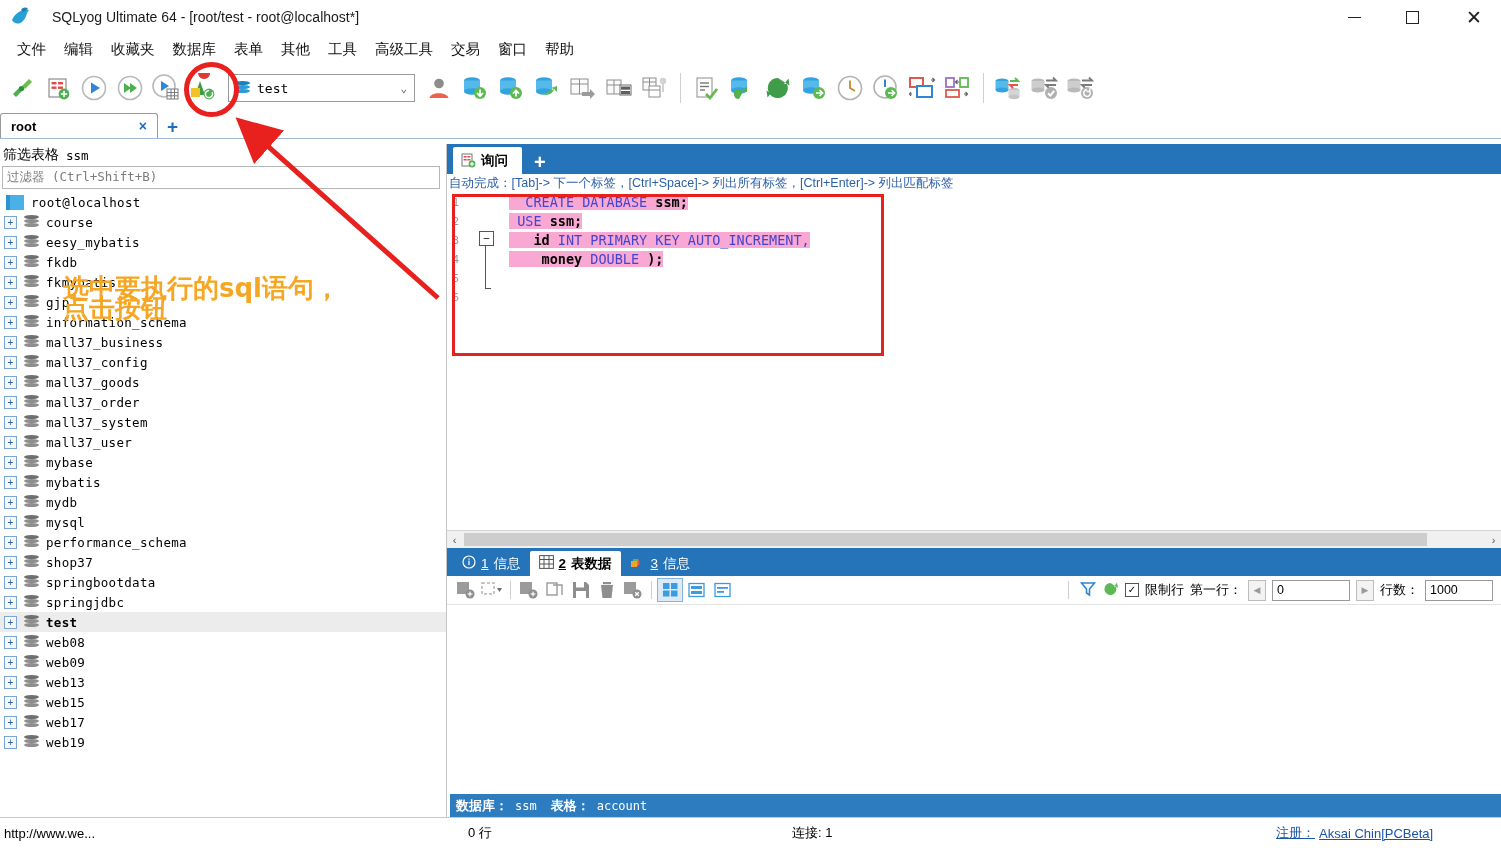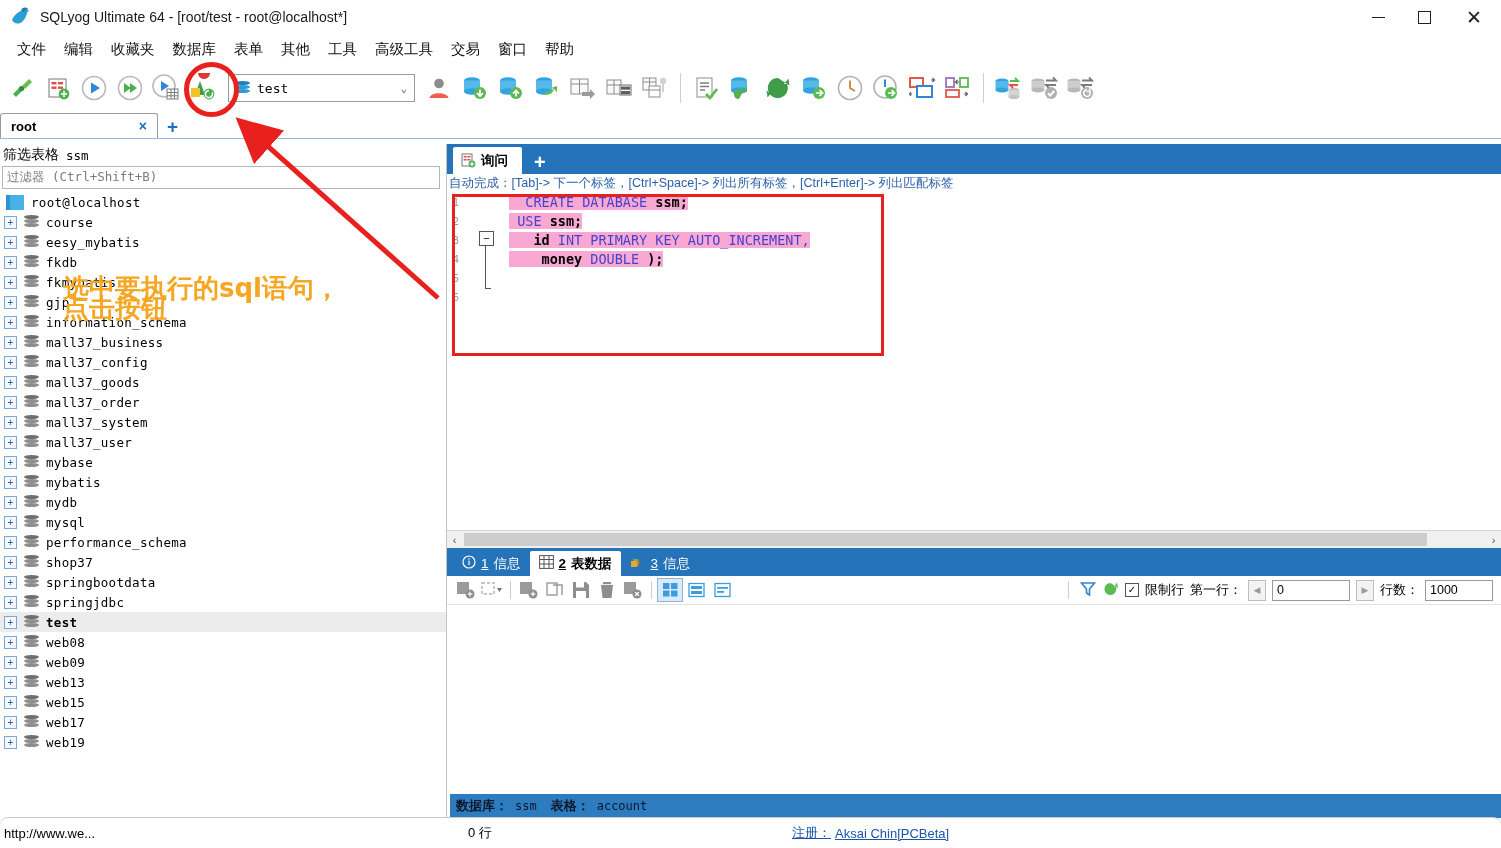--- a/index.html
+++ b/index.html
@@ -6,21 +6,21 @@
   body{
     width:1501px;height:848px;overflow:hidden;
     background:#ffffff;
     font-family:"Liberation Sans",sans-serif;
     font-size:13px;color:#000;
     -webkit-font-smoothing:antialiased;
   }
   .app{position:relative;width:1501px;height:848px;}
 
   
-  .titlebar{height:34px;display:flex;align-items:center;background:#fff;}
+  .titlebar{height:34px;display:flex;align-items:center;background:#fff;gap:12px;}
   .tb-icon{width:26px;height:26px;margin-left:8px;margin-right:6px;position:relative;flex:0 0 auto;}
   .tb-title{font-size:14px;color:#1a1a1a;white-space:nowrap;}
   .tb-spacer{flex:1 1 auto;}
   .win-btn{width:46px;height:34px;display:flex;align-items:center;justify-content:center;font-size:15px;color:#222;}
   .win-btn.close{width:54px;font-size:19px;font-weight:300;}
   .win-btn .bar{width:13px;height:1px;background:#222;}
   .win-btn .sq{width:11px;height:11px;border:1px solid #222;}
 
   
   .menubar{height:30px;display:flex;align-items:center;padding-left:8px;background:#fff;}
@@ -126,27 +126,27 @@
   .rtab u{text-decoration:underline;}
   .res-toolbar{height:28px;display:flex;align-items:center;padding-left:6px;background:#fff;border-bottom:1px solid #e2e2e2;}
   .rbtn{width:26px;height:24px;display:flex;align-items:center;justify-content:center;flex:0 0 auto;}
   .rbtn.on{background:#dceaf7;border:1px solid #8ab4dd;box-sizing:border-box;}
   .rsep{width:1px;height:18px;background:#cfcfcf;margin:0 5px;flex:0 0 auto;}
   .limit-area{margin-left:auto;display:flex;align-items:center;gap:6px;padding-right:8px;font-size:13px;}
   .chk{width:12px;height:12px;border:1px solid #555;display:inline-flex;align-items:center;justify-content:center;font-size:10px;line-height:10px;}
   .spin{width:16px;height:19px;border:1px solid #bdbdbd;background:#f3f3f3;display:flex;align-items:center;justify-content:center;color:#9a9a9a;font-size:9px;}
   .numbox{height:19px;border:1px solid #9a9a9a;background:#fff;display:flex;align-items:center;padding-left:4px;font-size:12.5px;}
   .grid-area{flex:1 1 auto;background:#fff;}
-  .res-status{height:24px;background:#2e7cc0;color:#0f172a;display:flex;align-items:center;padding-left:6px;font-size:13px;border-left:3px solid #fff;}
+  .res-status{height:24px;background:#2e7cc0;color:#ffffff;display:flex;align-items:center;padding-left:6px;font-size:13px;border-left:3px solid #fff;}
   .res-status .k{font-weight:bold;}
   .res-status .v{font-family:"DejaVu Sans Mono",monospace;font-size:12px;margin:0 14px 0 7px;}
 
   
   .statusbar{position:absolute;left:0;bottom:0;width:1501px;height:30px;border-top:1px solid #c9c9c9;
-             display:flex;align-items:center;background:#fff;font-size:13px;border-radius:8px;}
+             display:flex;align-items:center;background:#fff;font-size:13px;}
   .sb-cell{padding-left:4px;}
   .sb-link{color:#1b55a8;text-decoration:underline;}
 
   
   .anno{position:absolute;pointer-events:none;}
   .anno-ellipse{left:184px;top:62px;width:55px;height:55px;border:5px solid #e8201e;border-radius:50%;box-sizing:border-box;}
   .anno-rect{left:452px;top:194px;width:432px;height:162px;border:3px solid #e8201e;box-sizing:border-box;}
   .anno-text{color:#f5a623;font-size:26px;font-weight:bold;line-height:32px;white-space:nowrap;
              font-family:"DejaVu Sans",sans-serif;}
   .anno-t1{left:63px;top:272px;}
@@ -906,20 +906,21 @@
         <span class="v">ssm</span>
         <span class="k">表格：</span>
         <span class="v">account</span>
       </div>
     </div>
   </div>
 
   <div class="statusbar">
     <div class="sb-cell" style="width:460px;">http://www.we...</div>
     <div class="sb-cell" style="width:320px;">0 行</div>
+    <div class="sb-cell" style="width:480px;">连接: 1</div>
     <div class="sb-cell sb-link">注册：</div>
     <div class="sb-cell sb-link">Aksai Chin[PCBeta]</div>
   </div>
 
   <div class="anno anno-ellipse"></div>
   <div class="anno anno-rect"></div>
   <svg class="arrow">
     <defs>
       <marker id="ah" markerWidth="9" markerHeight="9" refX="7" refY="4.5" orient="auto">
         <path d="M0,0 L9,4.5 L0,9 Z" fill="#e8201e"></path>

